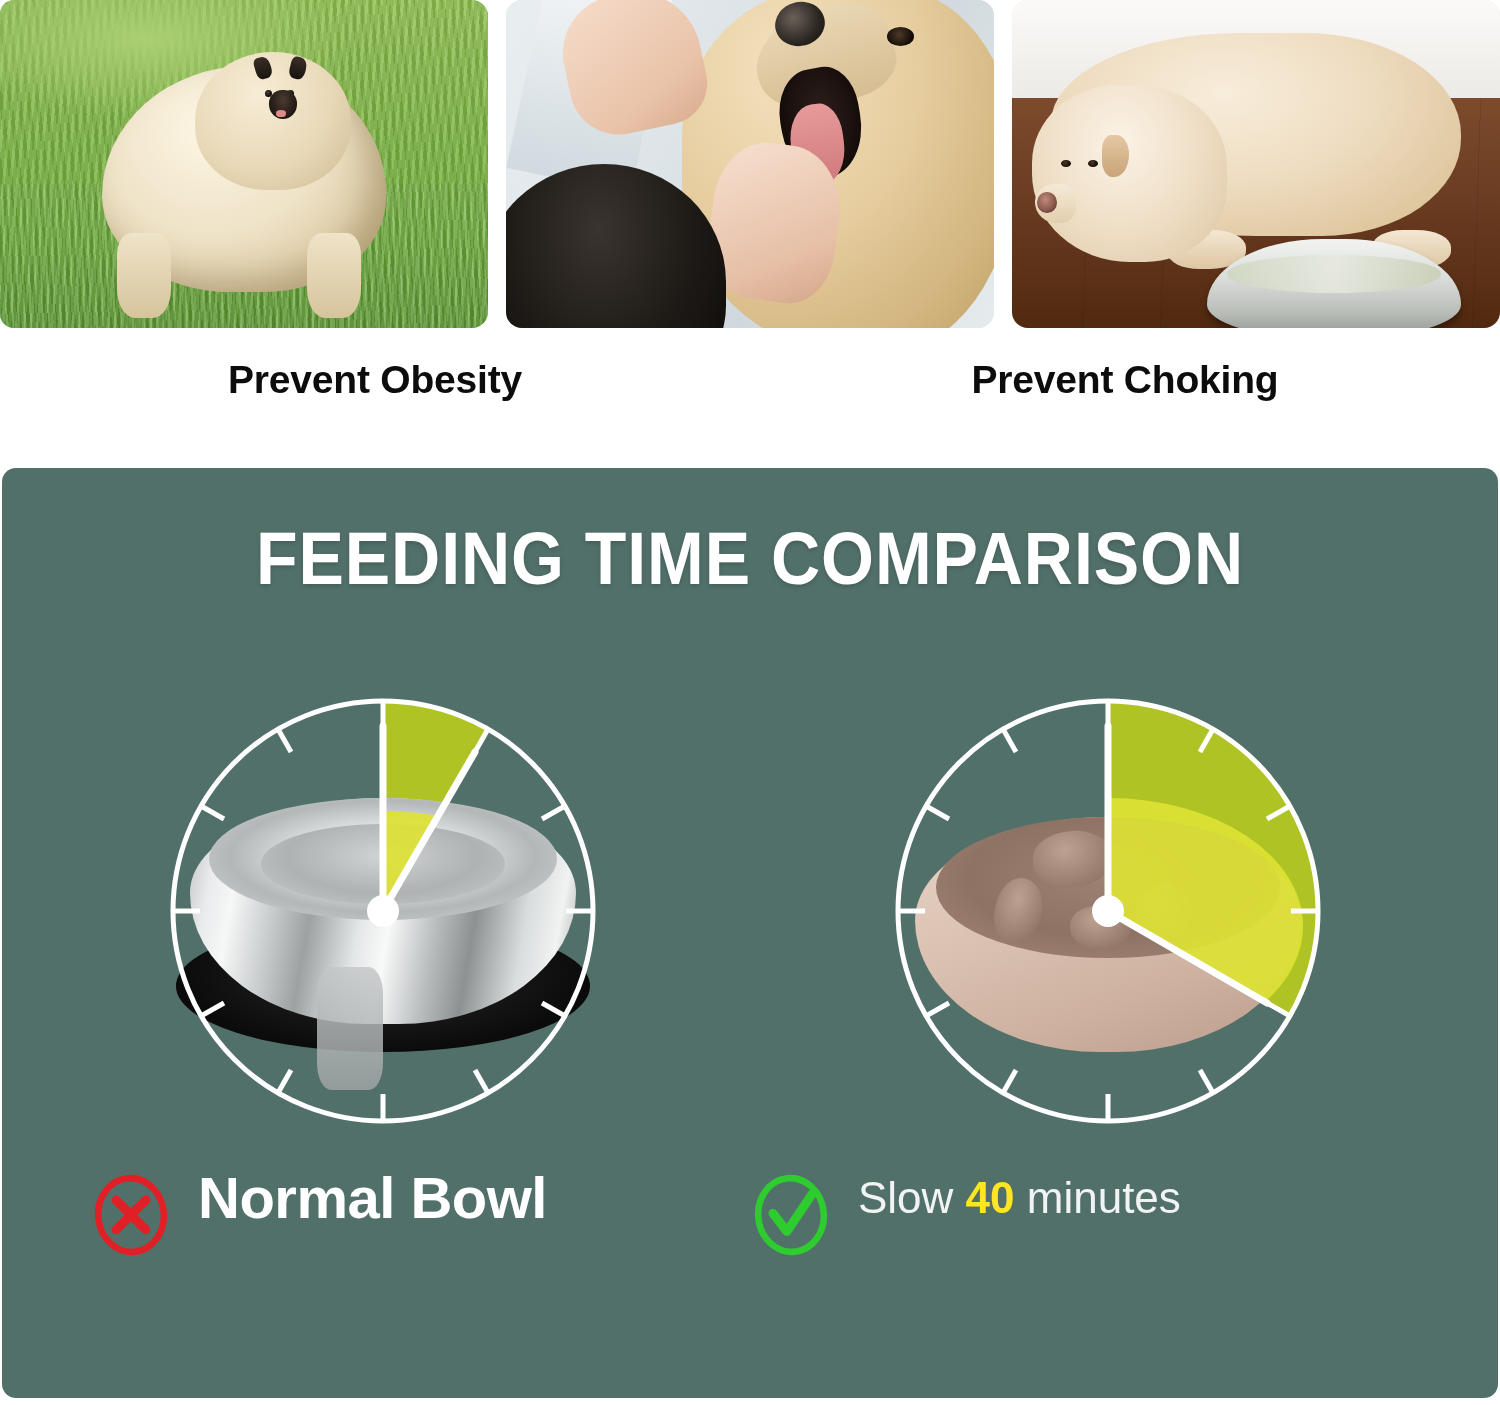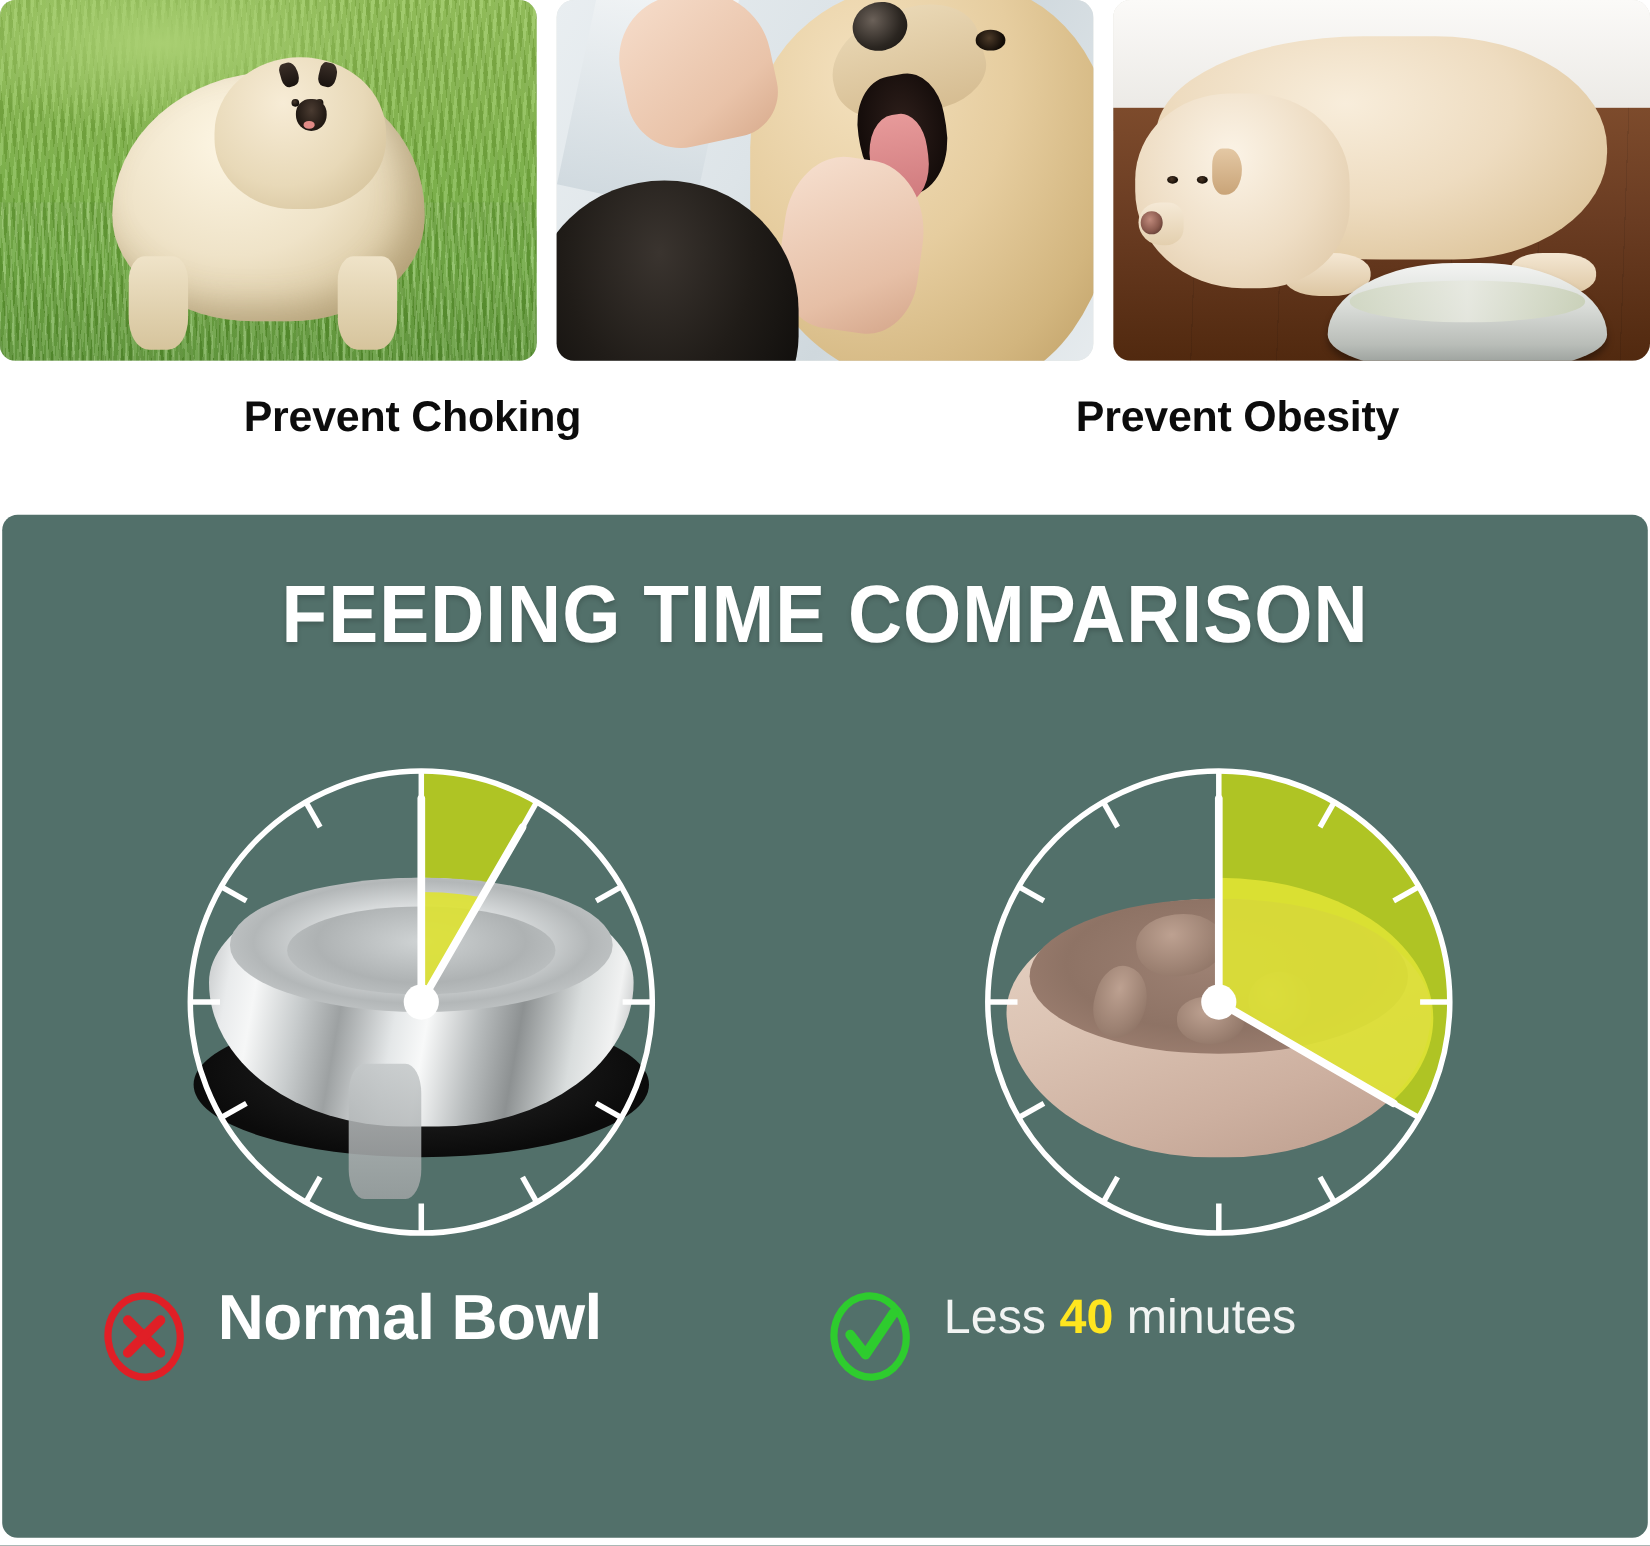--- a/index.html
+++ b/index.html
@@ -326,22 +326,22 @@
       <div class="lab-eye a"></div>
       <div class="lab-eye b"></div>
       <div class="lab-snout"></div>
       <div class="lab-nose"></div>
     </div>
     <div class="lab-bowl"></div>
   </div>
 </div>
 
 <div class="captions">
+  <div class="caption">Prevent Obesity</div>
   <div class="caption">Prevent Choking</div>
-  <div class="caption">Prevent Obesity</div>
 </div>
 
 <div class="panel">
 
   <div class="panel-title">FEEDING TIME COMPARISON</div>
 
   <div class="clocks">
 
     <div class="clock left">
       <svg viewBox="0 0 470 470" aria-hidden="true">
@@ -446,17 +446,17 @@
         <div class="title">Normal Bowl</div>
       </div>
     </div>
 
     <div class="label-block right">
       <svg class="mark" viewBox="0 0 100 100">
         <ellipse cx="50" cy="50" rx="40" ry="45" fill="none" stroke="#2ECC2E" stroke-width="8" stroke-linecap="round" transform="rotate(-6 50 50)"></ellipse>
         <path d="M28 48 L45 70 L76 24" fill="none" stroke="#2ECC2E" stroke-width="11" stroke-linecap="round" stroke-linejoin="round"></path>
       </svg>
       <div class="label-text">
-        <div class="sub"><span>Less </span><span class="hl">40</span><span> minutes</span></div>
+        <div class="sub"><span>Slow </span><span class="hl">40</span><span> minutes</span></div>
       </div>
     </div>
   </div>
 </div>
 
 </body></html>

